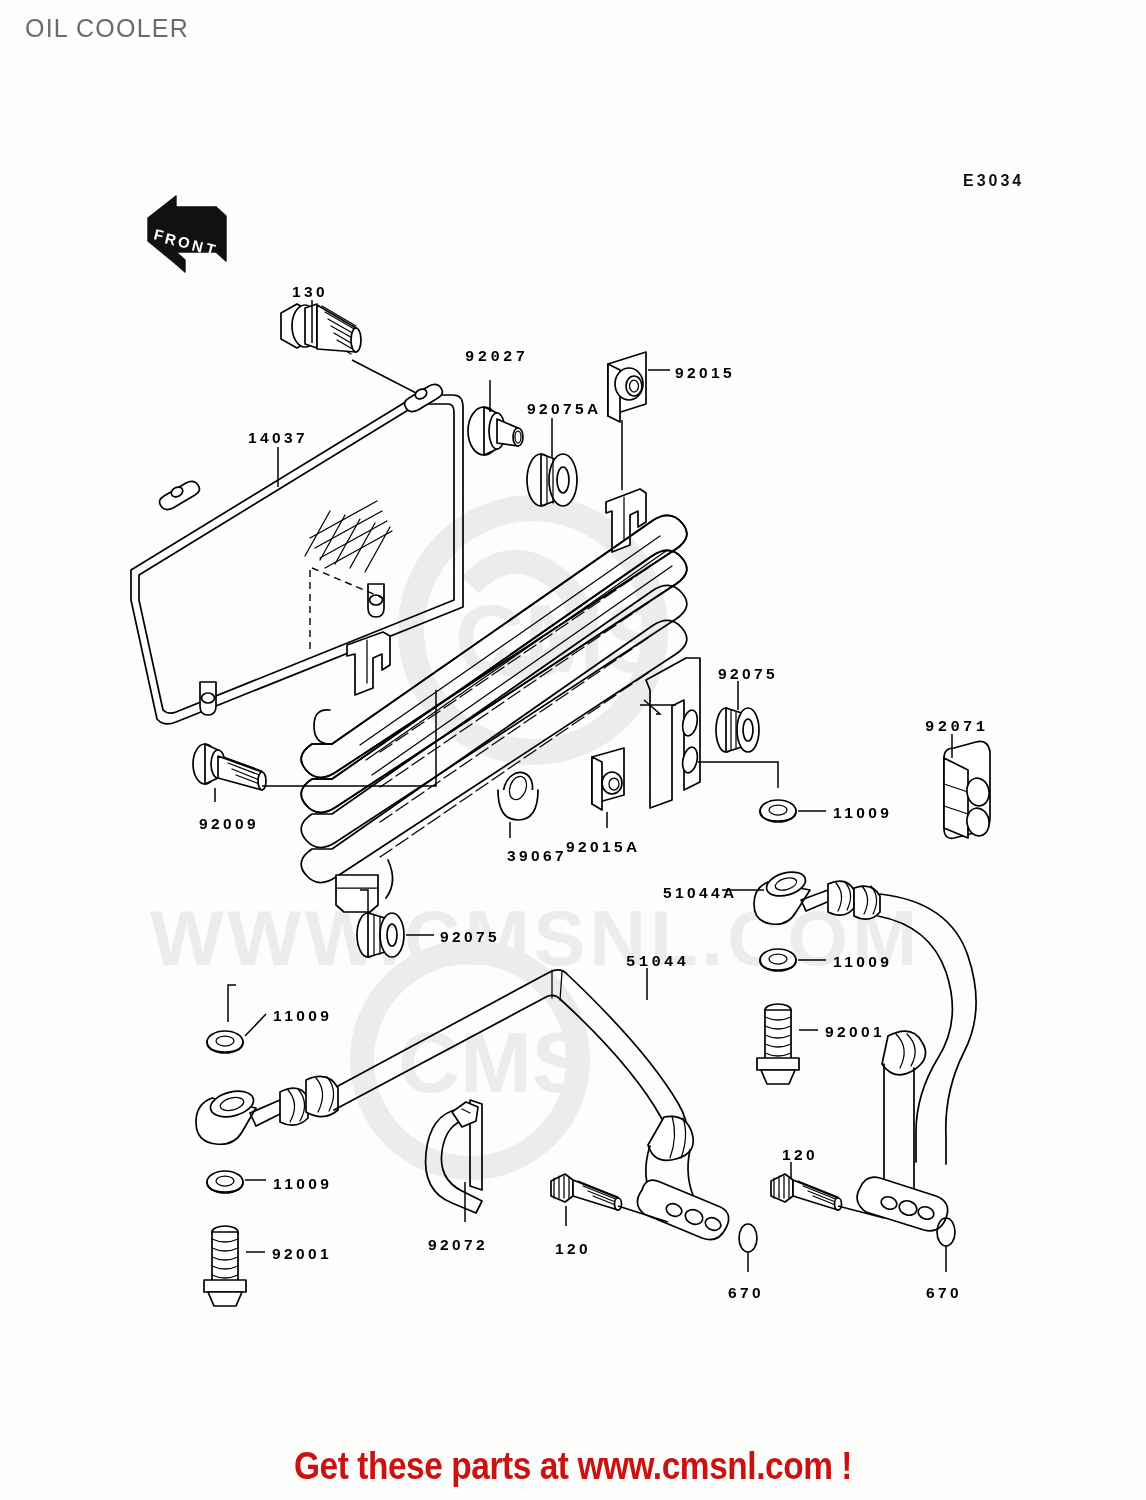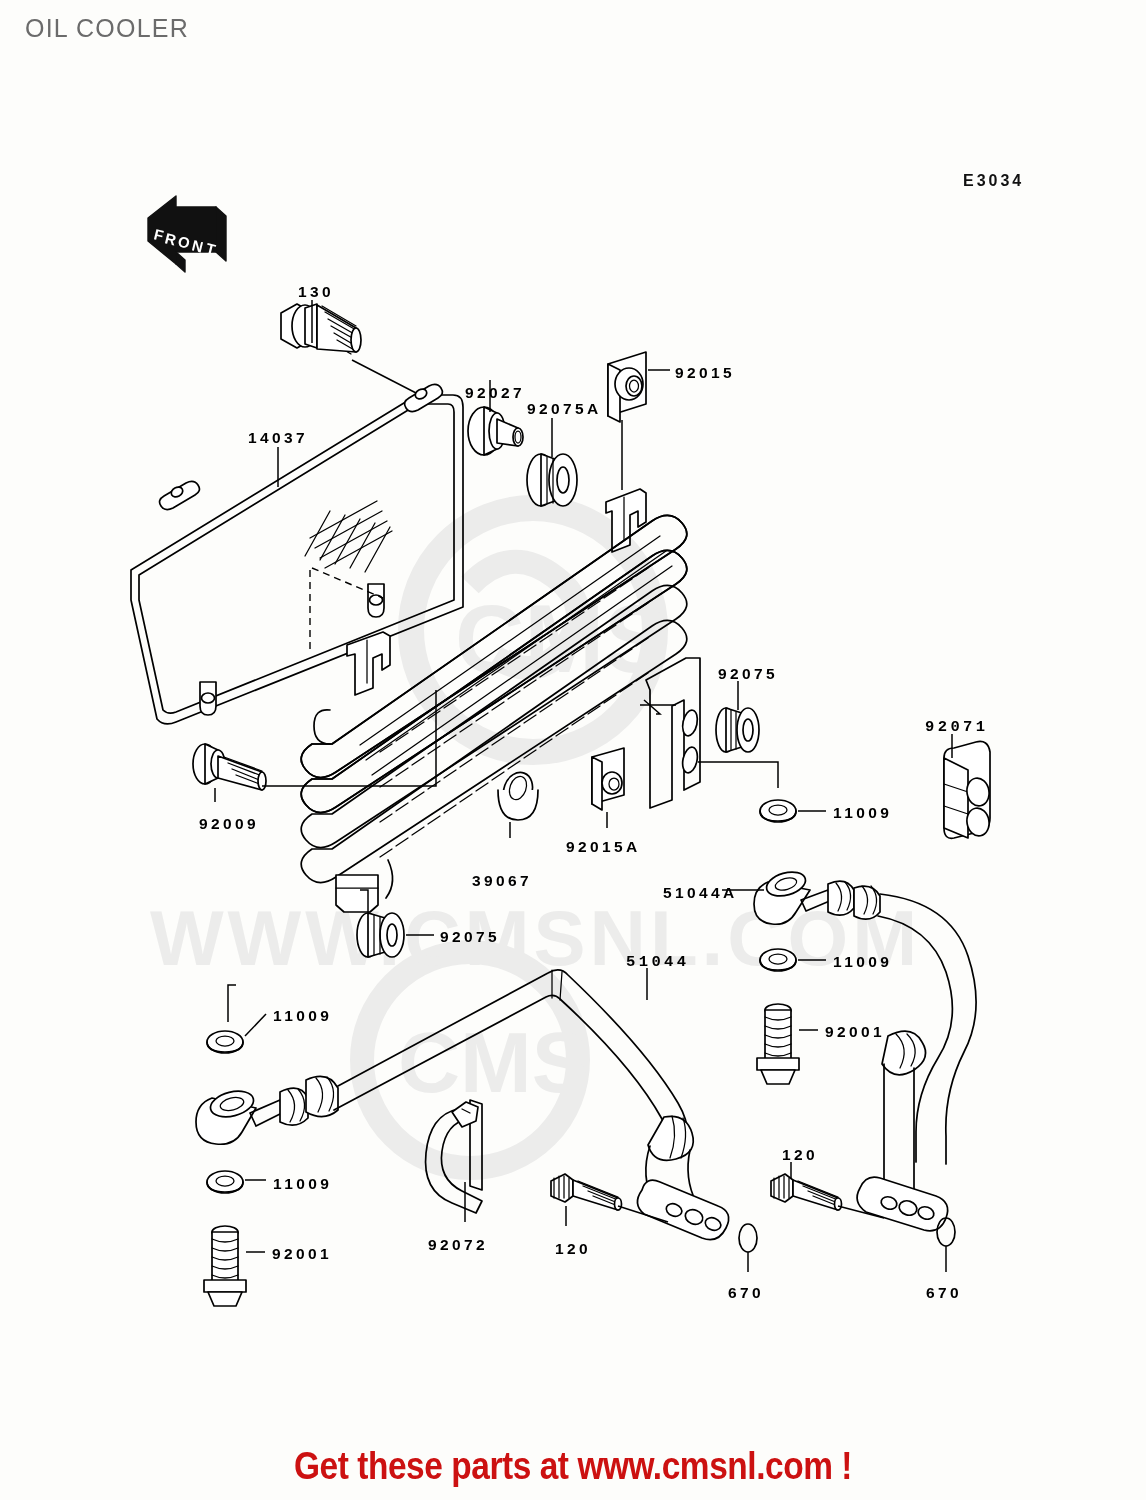--- a/index.html
+++ b/index.html
@@ -386,27 +386,27 @@
     </g>
     <path class="leader" d="M748 1252 L748 1272"></path>
 
     <g>
       <ellipse class="ln" cx="946" cy="1232" rx="9" ry="14" fill="#fff" stroke-width="3.4"></ellipse>
     </g>
     <path class="leader" d="M946 1246 L946 1272"></path>
 
   </svg>
 
-  <div class="part-label" style="left:298px;top:283px;">130</div>
+  <div class="part-label" style="left:292px;top:283px;">130</div>
   <div class="part-label" style="left:248px;top:429px;text-align:center;">14037</div>
-  <div class="part-label" style="left:465px;top:384px;">92027</div>
+  <div class="part-label" style="left:465px;top:348px;font-family:Liberation Mono, monospace;">92027</div>
   <div class="part-label" style="left:527px;top:400px;">92075A</div>
   <div class="part-label" style="left:675px;top:364px;">92015</div>
   <div class="part-label" style="left:199px;top:815px;">92009</div>
-  <div class="part-label" style="left:472px;top:847px;margin-top:25px;">39067</div>
+  <div class="part-label" style="left:507px;top:847px;">39067</div>
   <div class="part-label" style="left:566px;top:838px;">92015A</div>
   <div class="part-label" style="left:718px;top:665px;">92075</div>
   <div class="part-label" style="left:925px;top:718px;font-family:Liberation Mono, monospace;">92071</div>
   <div class="part-label" style="left:833px;top:804px;">11009</div>
   <div class="part-label" style="left:663px;top:884px;">51044A</div>
   <div class="part-label" style="left:440px;top:928px;">92075</div>
   <div class="part-label" style="left:626px;top:953px;font-family:Liberation Mono, monospace;">51044</div>
   <div class="part-label" style="left:833px;top:953px;">11009</div>
   <div class="part-label" style="left:825px;top:1023px;">92001</div>
   <div class="part-label" style="left:273px;top:1007px;">11009</div>

